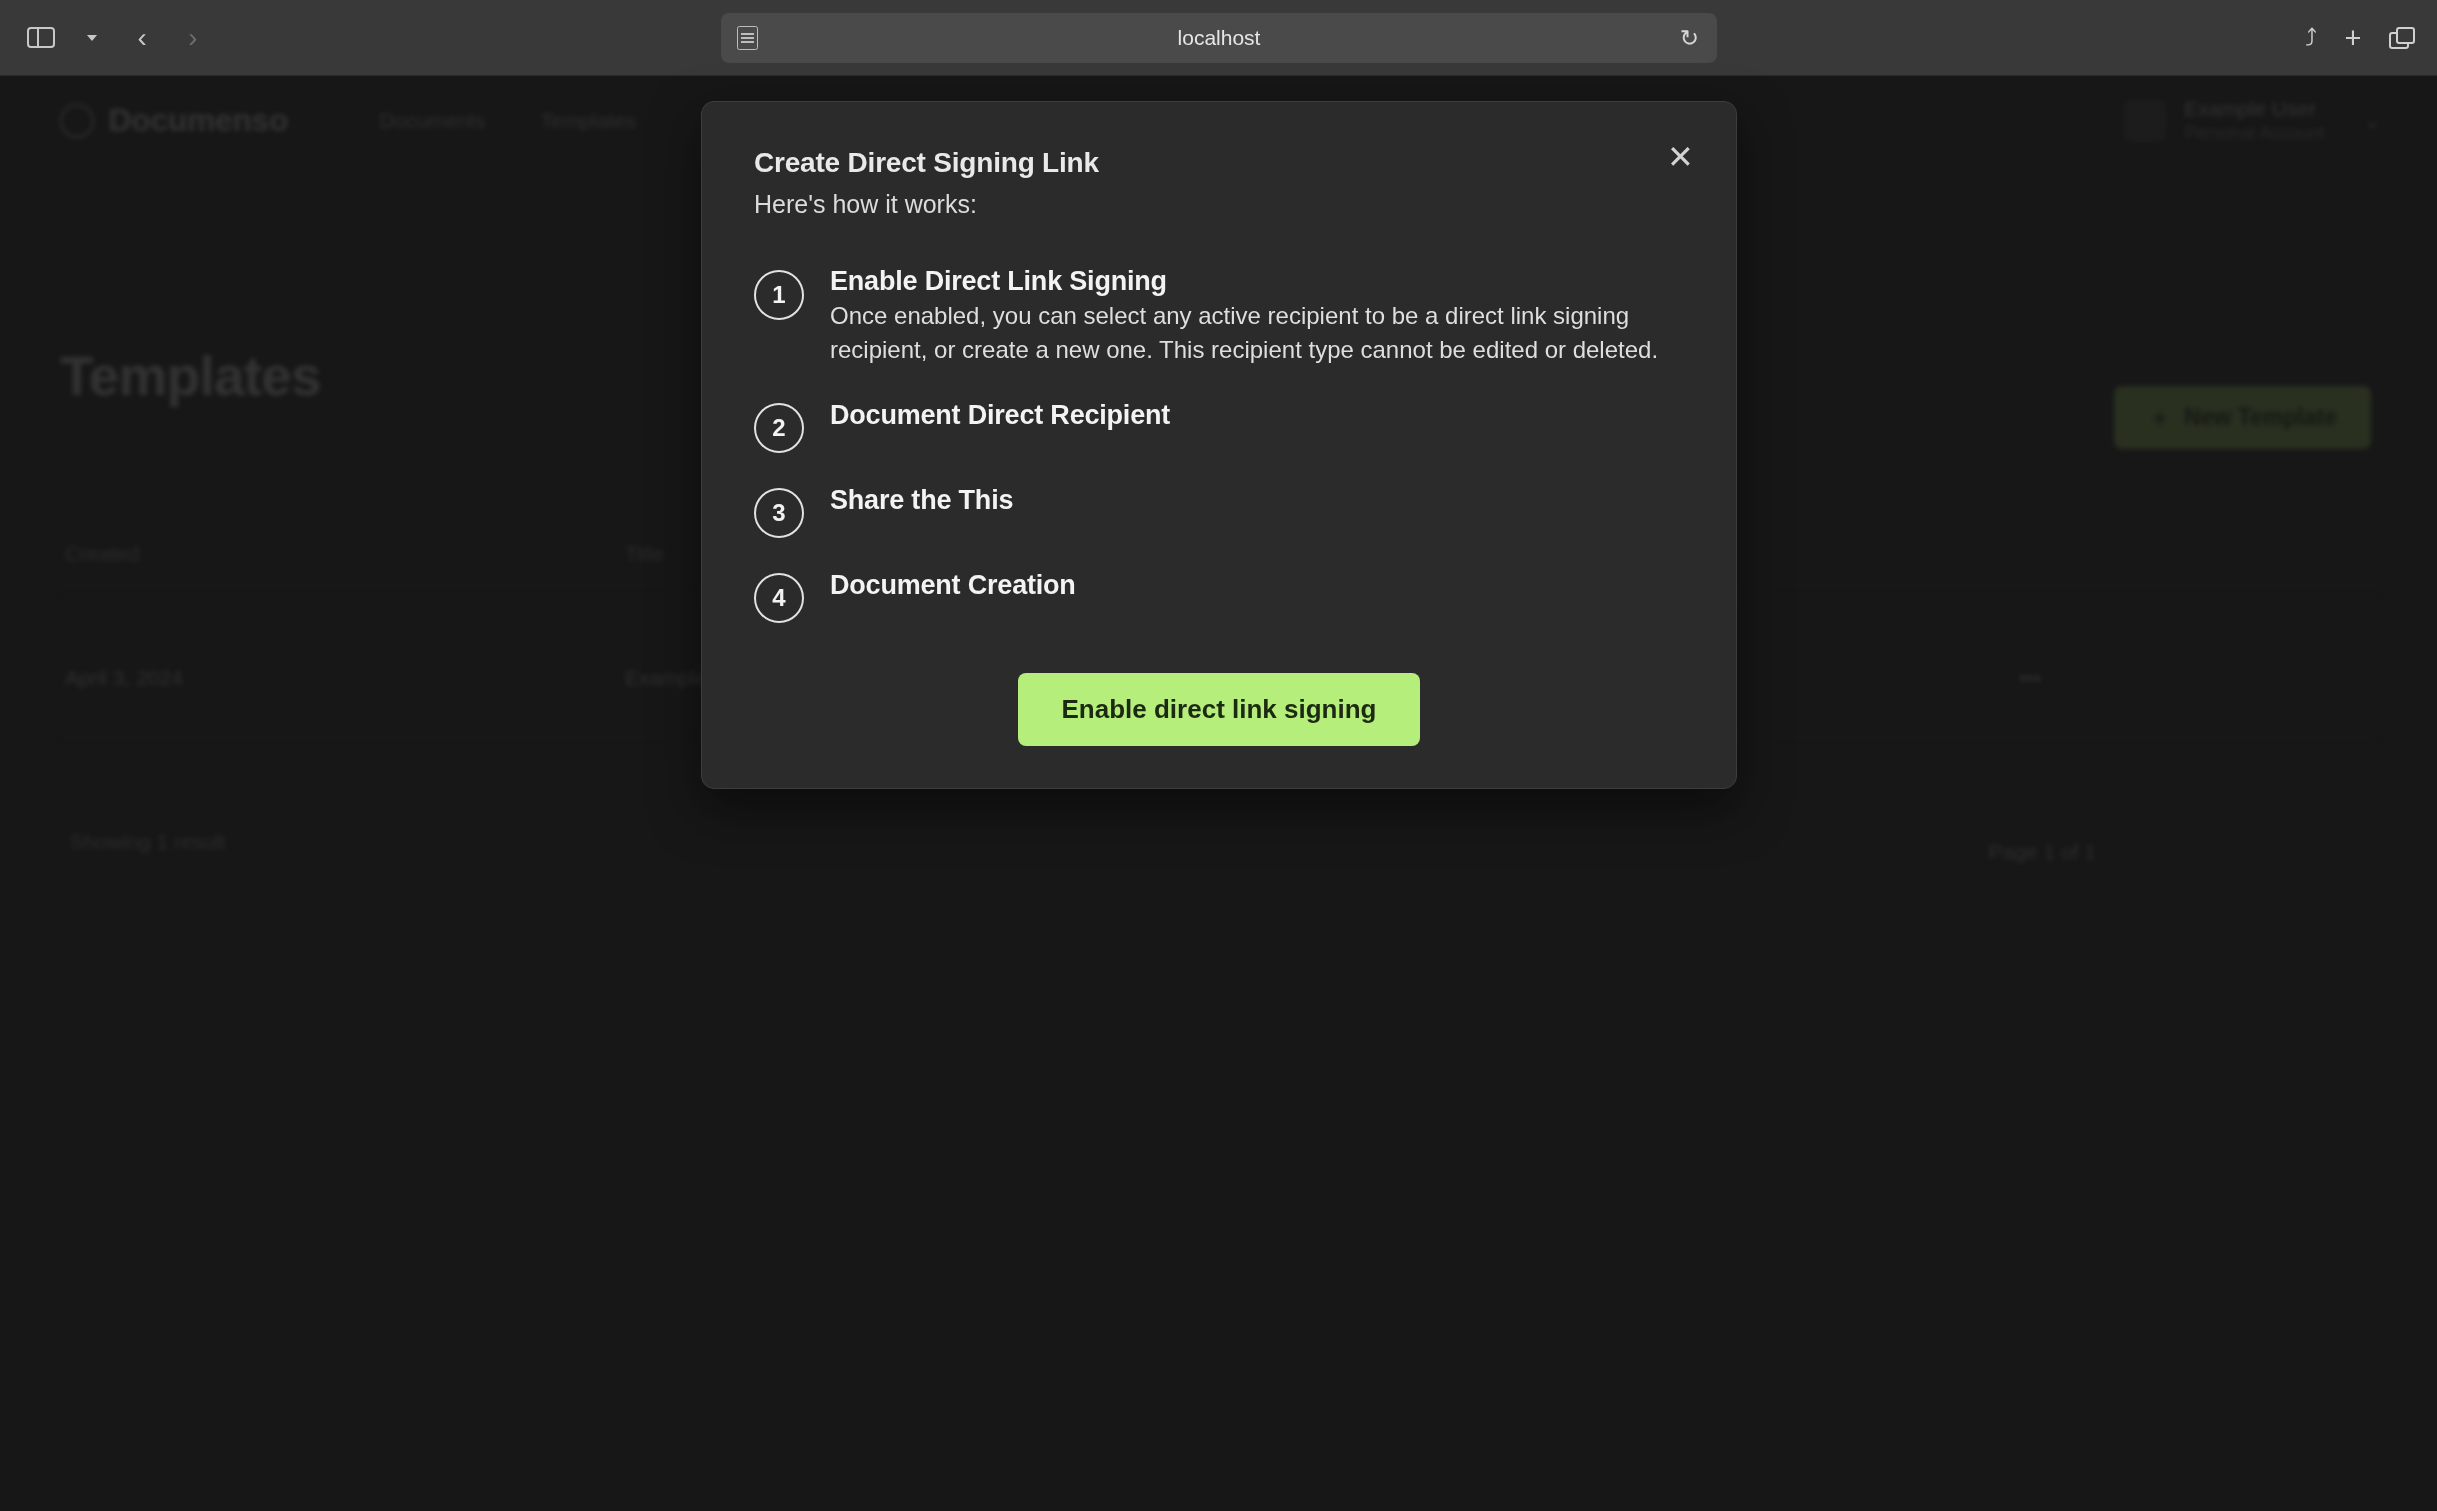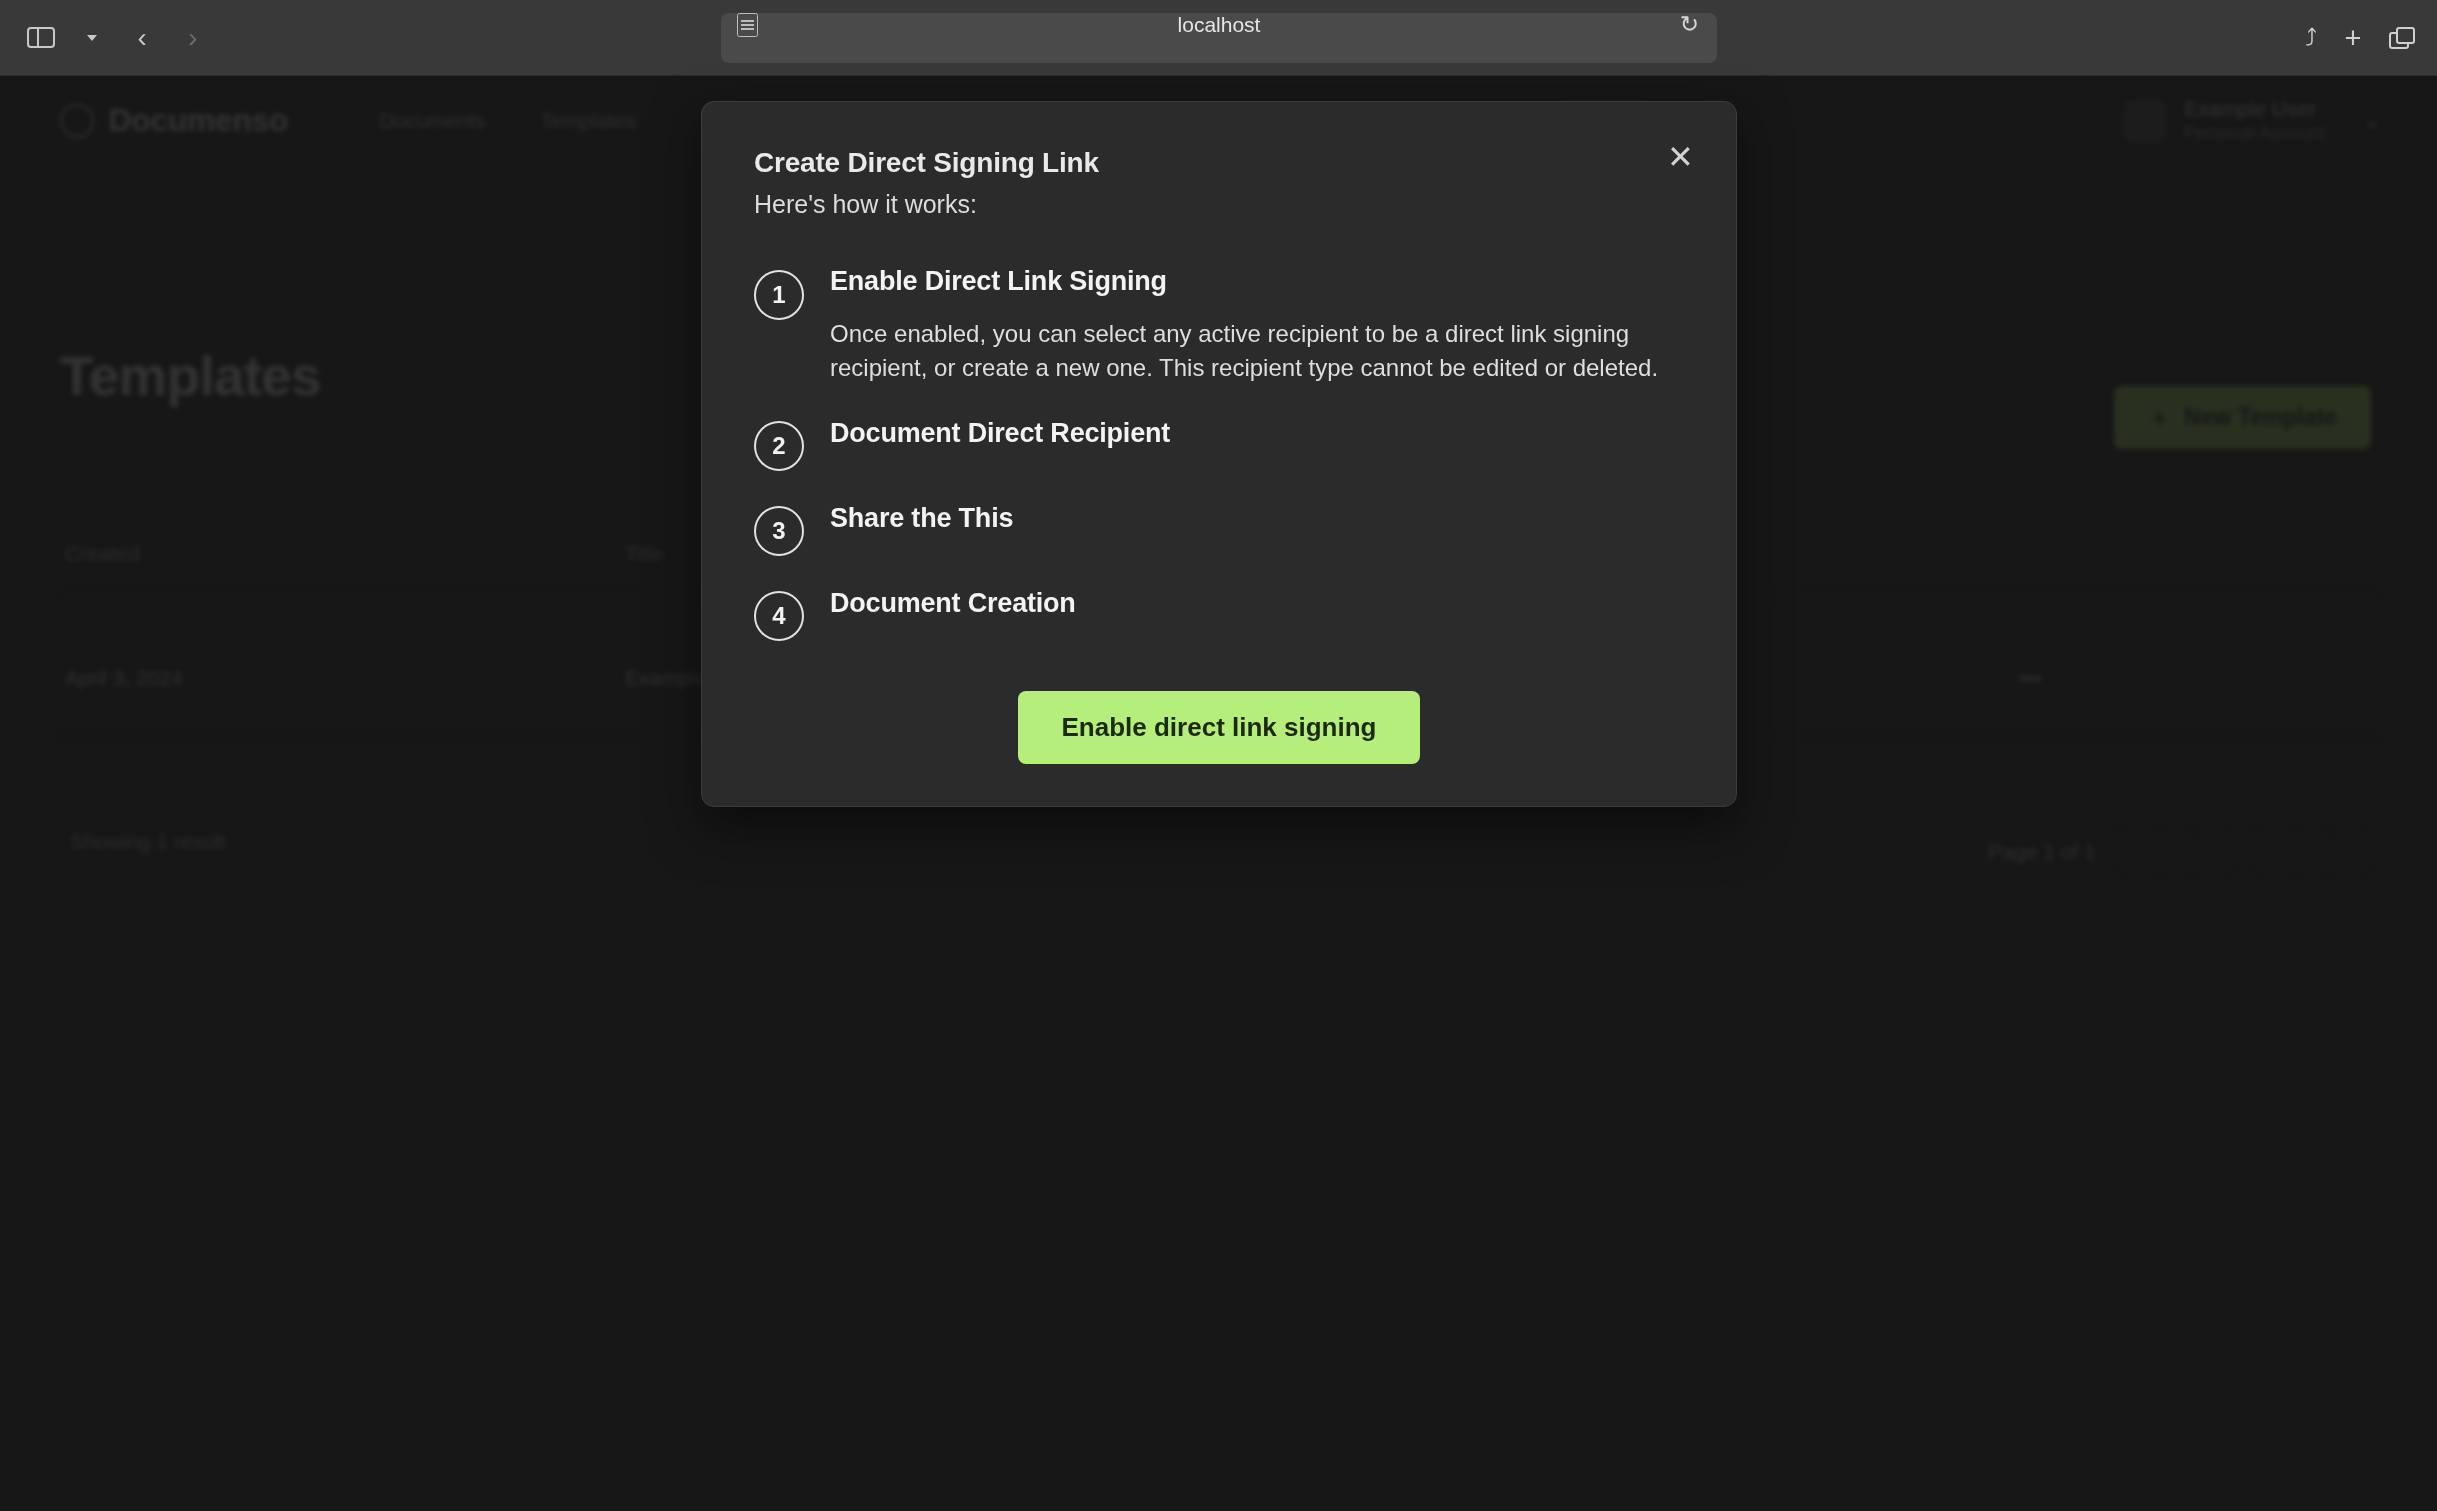--- a/index.html
+++ b/index.html
@@ -39,21 +39,21 @@
     border-top: 6.5px solid #c8c8c8;
   }
   .nav-arrow { font-size: 27.6px; color: #c9c9c9; line-height: 1; font-weight: 300; }
   .nav-arrow.disabled { color: #6d6d6d; }
 
   .url-bar {
     position: absolute; left: 50%; transform: translateX(-50%);
     top: 13px;
     width: 996px; height: 50px;
     background: #4a4a4a; border-radius: 8px;
-    display: flex; align-items: flex-start; justify-content: center;
+    display: flex; align-items: center; justify-content: center;
     color: #e6e6e6; font-size: 21px;
   }
   .url-bar .reader-icon {
     position: absolute; left: 16px;
     width: 21px; height: 24px;
     border: 1.6px solid #bdbdbd; border-radius: 2.4px;
     display: flex; flex-direction: column; justify-content: center; gap: 2.4px;
     padding: 0 3.2px;
   }
   .url-bar .reader-icon i { display: block; height: 1.6px; background: #bdbdbd; }
@@ -177,21 +177,21 @@
   .step-num {
     flex: 0 0 auto;
     width: 50px; height: 50px; border-radius: 50%;
     border: 2.4px solid #e2e2e2;
     display: flex; align-items: center; justify-content: center;
     font-size: 24px; font-weight: 600; color: #f2f2f2;
     margin-top: 3.2px;
   }
   .step-body { flex: 1 1 auto; }
   .step-title { font-size: 27px; font-weight: 700; color: #f3f3f3; letter-spacing: -0.2px; }
-  .step-desc { margin-top: 20px; font-size: 24px; line-height: 1.42; color: #dedede; }
+  .step-desc { margin-top: 2px; font-size: 24px; line-height: 1.42; color: #dedede; }
 
   .modal-action { margin-top: 50px; display: flex; justify-content: center; }
   .primary-btn {
     background: #b6ee7c; color: #1c2a12;
     border: none; border-radius: 8px;
     padding: 21px 44px;
     font-size: 26px; font-weight: 600;
     font-family: "Liberation Sans", sans-serif;
     cursor: pointer;
   }

